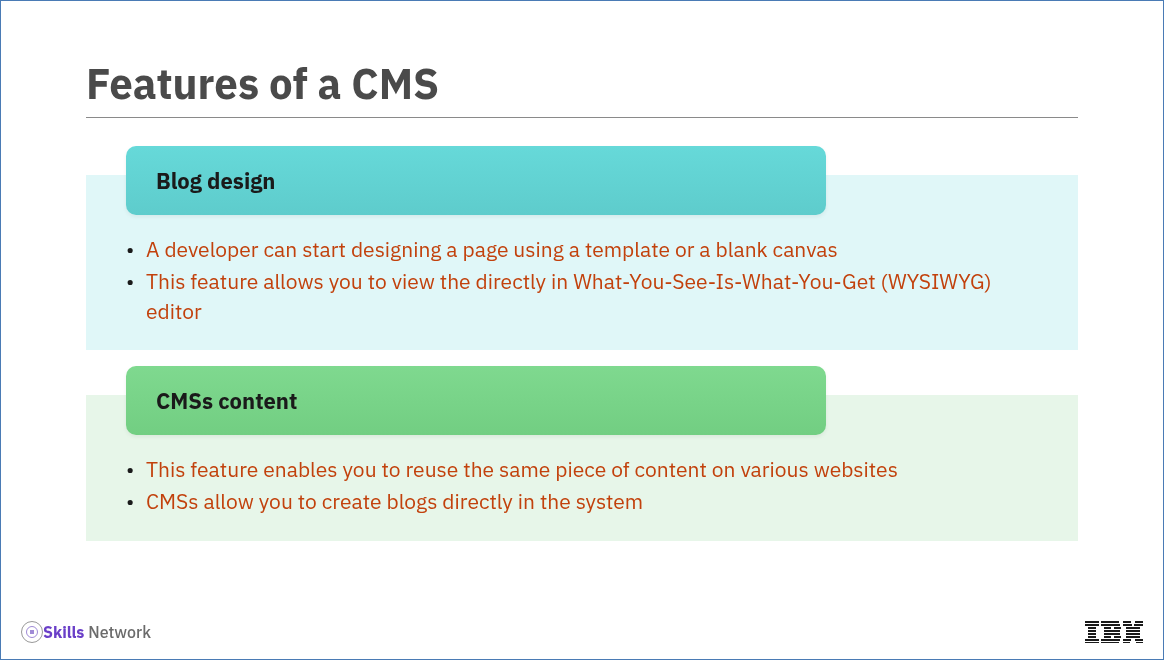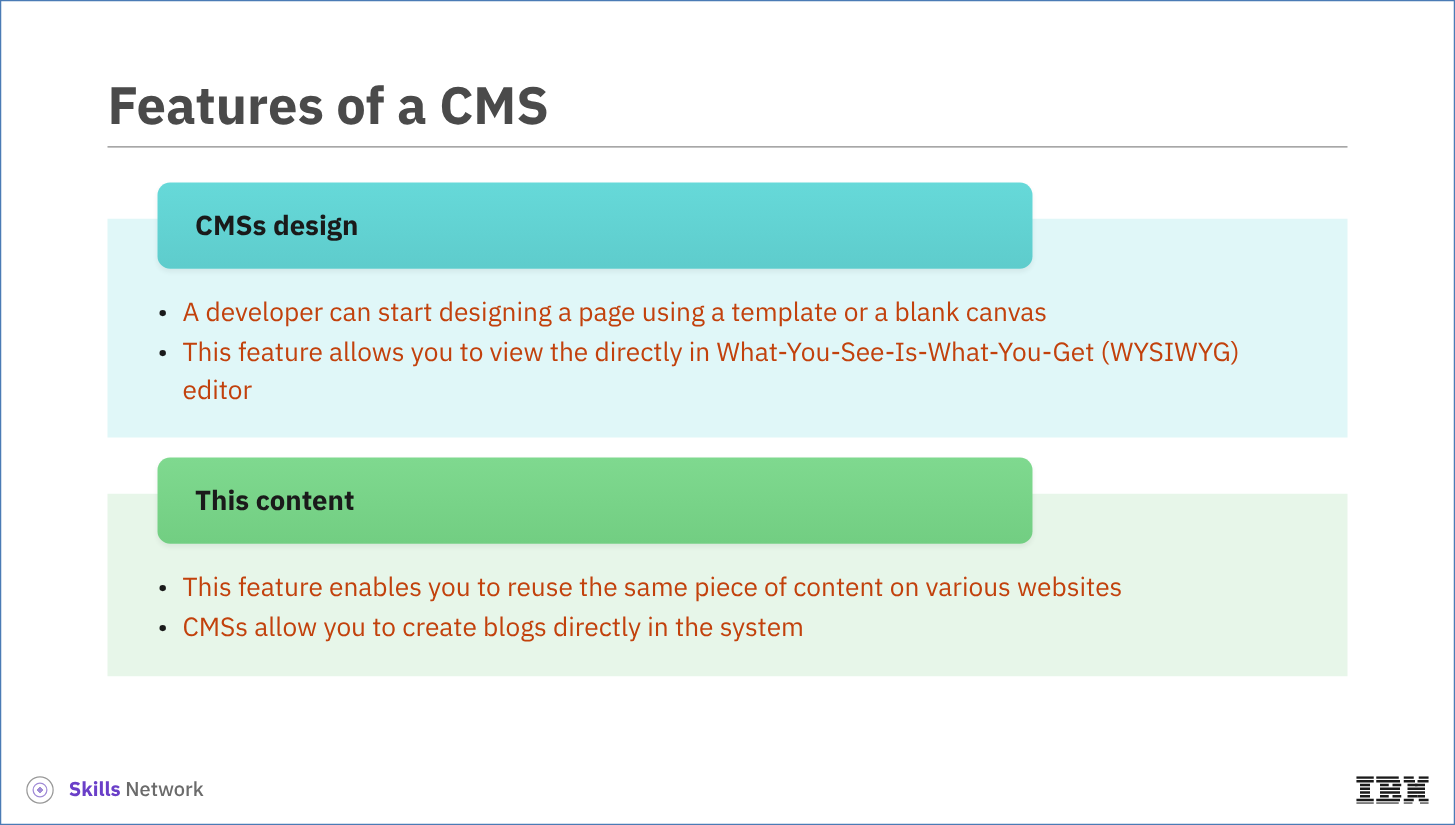--- a/index.html
+++ b/index.html
@@ -88,21 +88,21 @@
       bottom: 16px;
       left: 20px;
       right: 20px;
       display: flex;
       justify-content: space-between;
       align-items: center;
     }
     .skills-badge {
       display: flex;
       align-items: center;
-      gap: 12px;
+      gap: 0;
     }
     .skills-icon {
       width: 22px;
       height: 22px;
       border-radius: 50%;
       border: 1.5px solid #999;
       display: flex;
       align-items: center;
       justify-content: center;
       position: relative;
@@ -129,31 +129,31 @@
     .ibm-logo svg { display: block; }
   </style>
 </head>
 <body>
 
 <div class="slide">
   <h1 class="title">Features of a CMS</h1>
   <hr class="title-divider">
 
   <div class="section-block">
-    <div class="section-header header-teal">CMSs design</div>
+    <div class="section-header header-teal">Blog design</div>
     <div class="section-body body-teal">
       <ul class="bullet-list">
         <li>A developer can start designing a page using a template or a blank canvas</li>
         <li>This feature allows you to view the directly in What-You-See-Is-What-You-Get (WYSIWYG) editor</li>
       </ul>
     </div>
   </div>
 
   <div class="section-block">
-    <div class="section-header header-green">This content</div>
+    <div class="section-header header-green">CMSs content</div>
     <div class="section-body body-green">
       <ul class="bullet-list">
         <li>This feature enables you to reuse the same piece of content on various websites</li>
         <li>CMSs allow you to create blogs directly in the system</li>
       </ul>
     </div>
   </div>
 
   <div class="footer">
     <div class="skills-badge">

